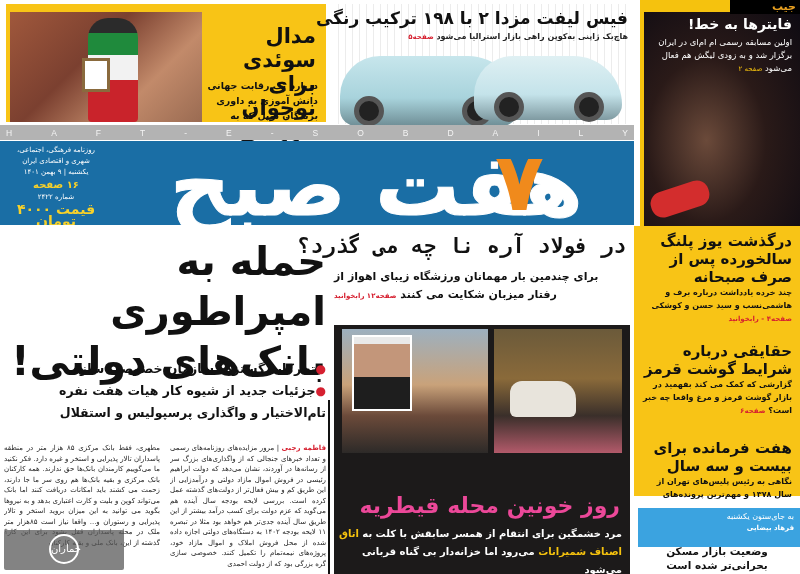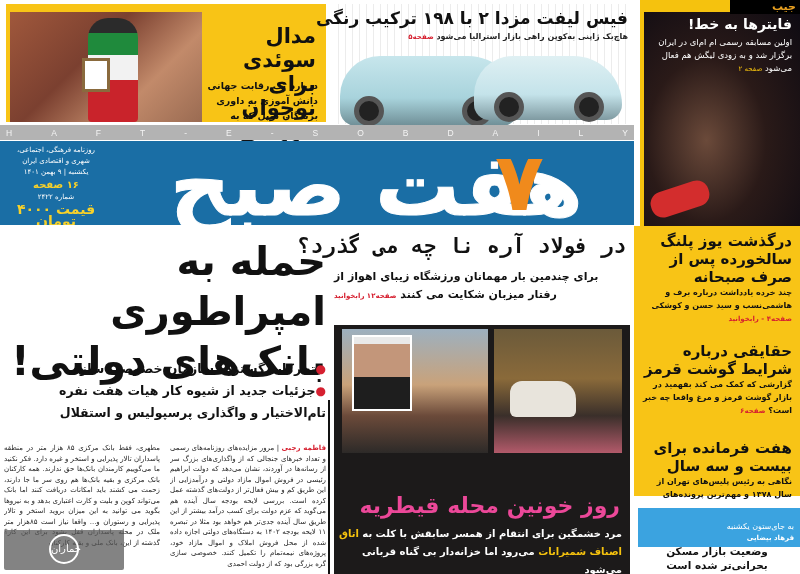--- a/index.html
+++ b/index.html
@@ -43,21 +43,21 @@
   .logo { position: absolute; left: 170px; top: -10px; font-size: 84px; font-weight: bold; color: #fff; letter-spacing: -2px; line-height: 110px; -webkit-text-stroke: 1px #fff; font-family: "DejaVu Sans", sans-serif; }
   .logo-num { position: absolute; left: 495px; top: 0; font-size: 80px; font-weight: bold; color: #f08a1c; line-height: 84px; }
 
   
   .right-col { left: 634px; top: 226px; width: 166px; height: 270px; background: #f8c416; }
   .rc-item { position: absolute; right: 8px; width: 152px; text-align: right; }
   .rc-title { font-weight: bold; font-size: 15px; line-height: 18px; color: #111; }
   .rc-sub { font-size: 8px; line-height: 13px; color: #111; font-weight: bold; }
 
   .column-box { left: 634px; top: 500px; width: 166px; height: 74px; background: #fff; border-top: 2px solid #fff; }
-  .col-head { position: absolute; left: 4px; top: 6px; width: 162px; height: 39px; background: #3ba3e0; text-align: right; padding: 13px 6px; }
+  .col-head { position: absolute; left: 4px; top: 6px; width: 162px; height: 39px; background: #3ba3e0; text-align: right; padding: 3px 6px; }
   .col-head-title { font-size: 8px; color: #fff; line-height: 12px; }
   .col-head-author { font-size: 7px; color: #fff; font-weight: bold; line-height: 10px; }
   .col-title { position: absolute; right: 8px; top: 42px; width: 150px; font-weight: bold; font-size: 10.5px; line-height: 14px; color: #111; text-align: center; }
 
   
   .foolad { left: 334px; top: 230px; width: 296px; height: 92px; }
   .foolad-title { position: absolute; right: 4px; top: 4px; font-weight: bold; font-size: 21px; color: #111; white-space: nowrap; font-family: Liberation Mono, monospace; }
   .foolad-sub { position: absolute; right: 4px; top: 38px; width: 292px; font-size: 11px; line-height: 18px; color: #111; font-weight: bold; text-align: left; }
 
   

